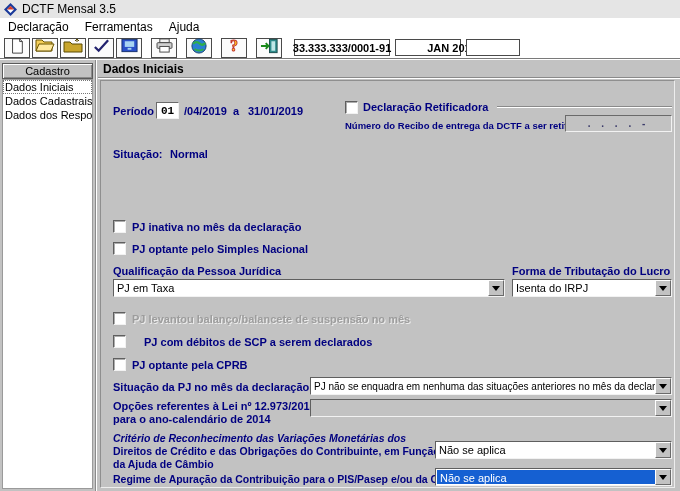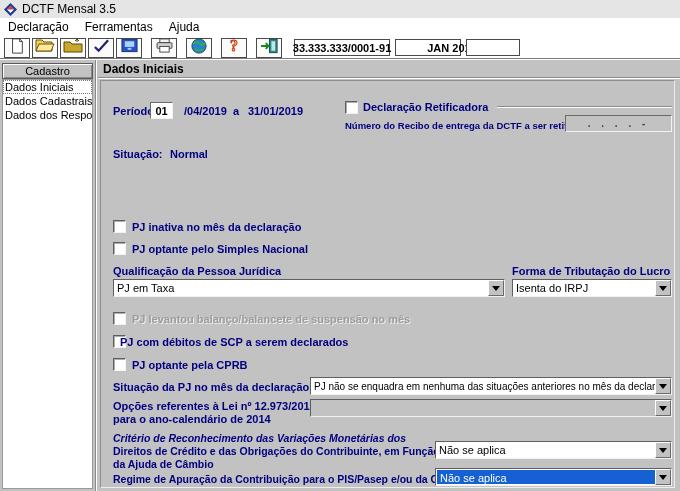--- a/index.html
+++ b/index.html
@@ -166,21 +166,21 @@
     <div class="side-item">Dados Cadastrais do E</div>
     <div class="side-item">Dados dos Responsáv</div>
   </div>
   <div class="vsep"></div>
 
   <div class="panel-title">Dados Iniciais</div>
   <div class="panel-title-sep"></div>
   <div class="content-frame"></div>
 
   <span class="lbl" style="left:113px;top:105px;">Período</span>
-  <div class="inputbox" style="left:150px;top:102px;width:23px;height:17px;">01</div>
+  <div class="inputbox" style="left:156px;top:102px;width:23px;height:17px;font-family:Liberation Mono, monospace;">01</div>
   <span class="textval" style="left:184px;top:105px;">/04/2019</span>
   <span class="textval" style="left:233px;top:105px;">a</span>
   <span class="textval" style="left:248px;top:105px;">31/01/2019</span>
 
   <div class="checkbox" style="left:345px;top:101px;"></div>
   <span class="lbl" style="left:363px;top:101px;">Declaração Retificadora</span>
   <div class="etch" style="left:497px;top:106px;width:175px;"></div>
   <span class="lbl small" style="left:345px;top:120px;">Número do Recibo de entrega da DCTF a ser retificada</span>
   <div class="inputbox disabledfield" style="left:565px;top:115px;width:107px;height:17px;font-size:10px;">. . . . -</div>
 
@@ -206,21 +206,21 @@
     <span class="combo-text">Isenta do IRPJ</span>
     <span class="combo-btn">
         <span class="tri"></span>
       </span>
   </div>
 
   <div class="checkbox" style="left:113px;top:312px;"></div>
   <span class="lbl disabled" style="left:132px;top:313px;">PJ levantou balanço/balancete de suspensão no mês</span>
 
   <div class="checkbox" style="left:113px;top:335px;"></div>
-  <span class="lbl" style="left:120px;top:336px;">PJ com débitos de SCP a serem declarados</span>
+  <span class="lbl" style="left:144px;top:336px;">PJ com débitos de SCP a serem declarados</span>
 
   <div class="checkbox" style="left:113px;top:358px;"></div>
   <span class="lbl" style="left:132px;top:359px;">PJ optante pela CPRB</span>
 
   <span class="lbl" style="left:113px;top:381px;">Situação da PJ no mês da declaração</span>
   <div class="combo" style="left:310px;top:377px;width:362px;">
     <span class="combo-text small">PJ não se enquadra em nenhuma das situações anteriores no mês da declaração</span>
     <span class="combo-btn">
         <span class="tri"></span>
       </span>

